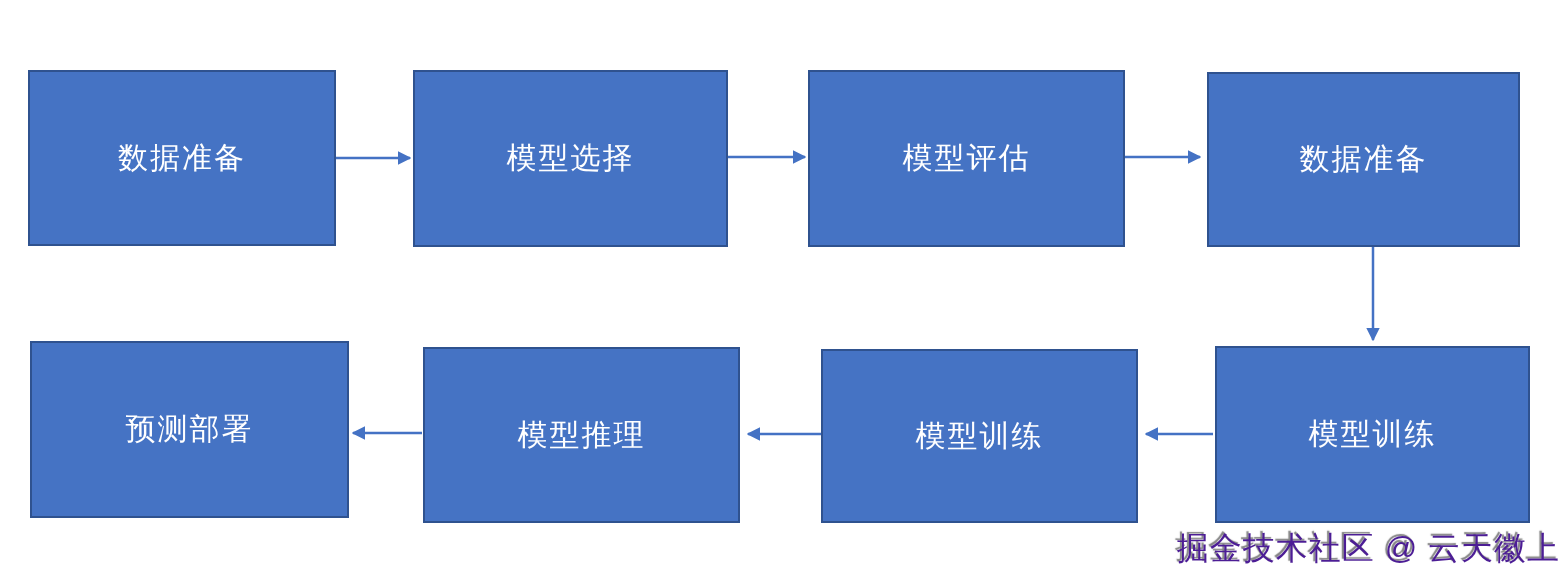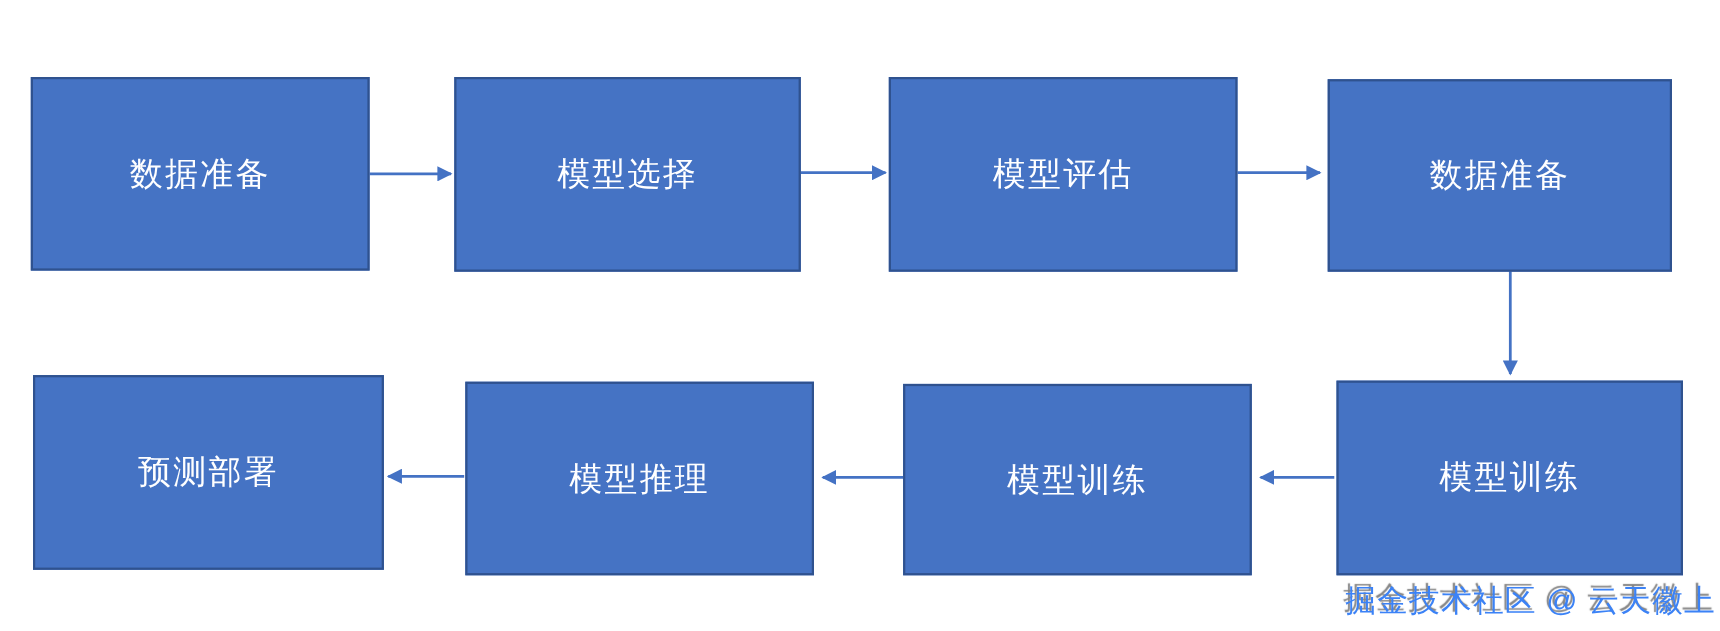--- a/index.html
+++ b/index.html
@@ -58,24 +58,24 @@
     stroke-width: 2.5;
     fill: none;
   }
   .arrowhead-shape {
     fill: var(--arrow, #4472C4);
   }
   .watermark {
     position: absolute;
     right: 4px;
     top: 527px;
-    font-size: 28px;
+    font-size: 32px;
     letter-spacing: 1px;
     white-space: nowrap;
-    color: #3b82f6;
+    color: #4c1d95;
     text-shadow: -2px -2px 1px rgba(100,100,100,0.8), 1px 1px 1px rgba(255,255,255,0.95);
     user-select: none;
   }
 </style>
 </head>
 <body>
 
 <div class="canvas">
 
   <svg class="connector-layer" viewBox="0 0 1564 574" xmlns="http://www.w3.org/2000/svg">

